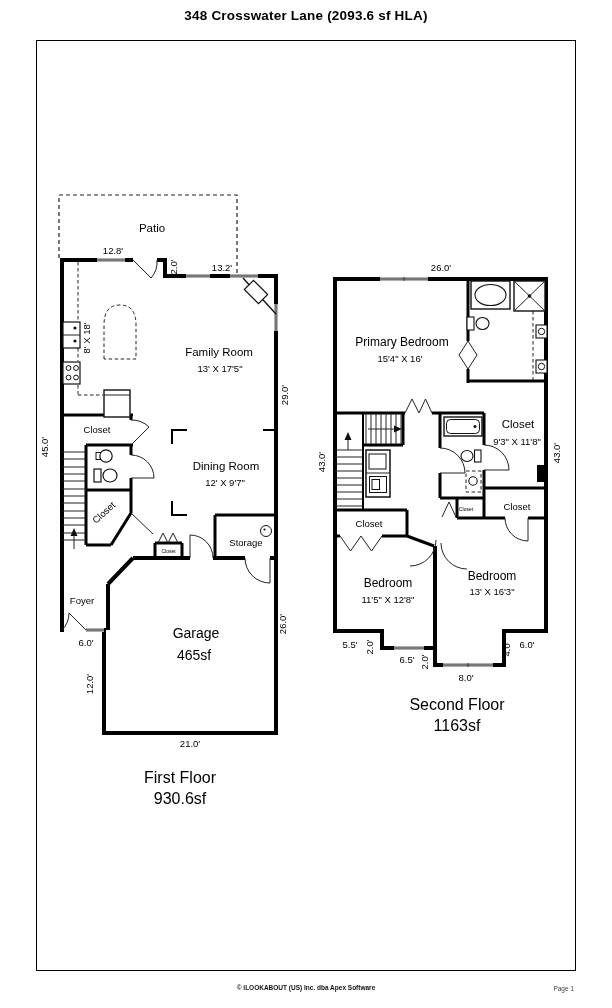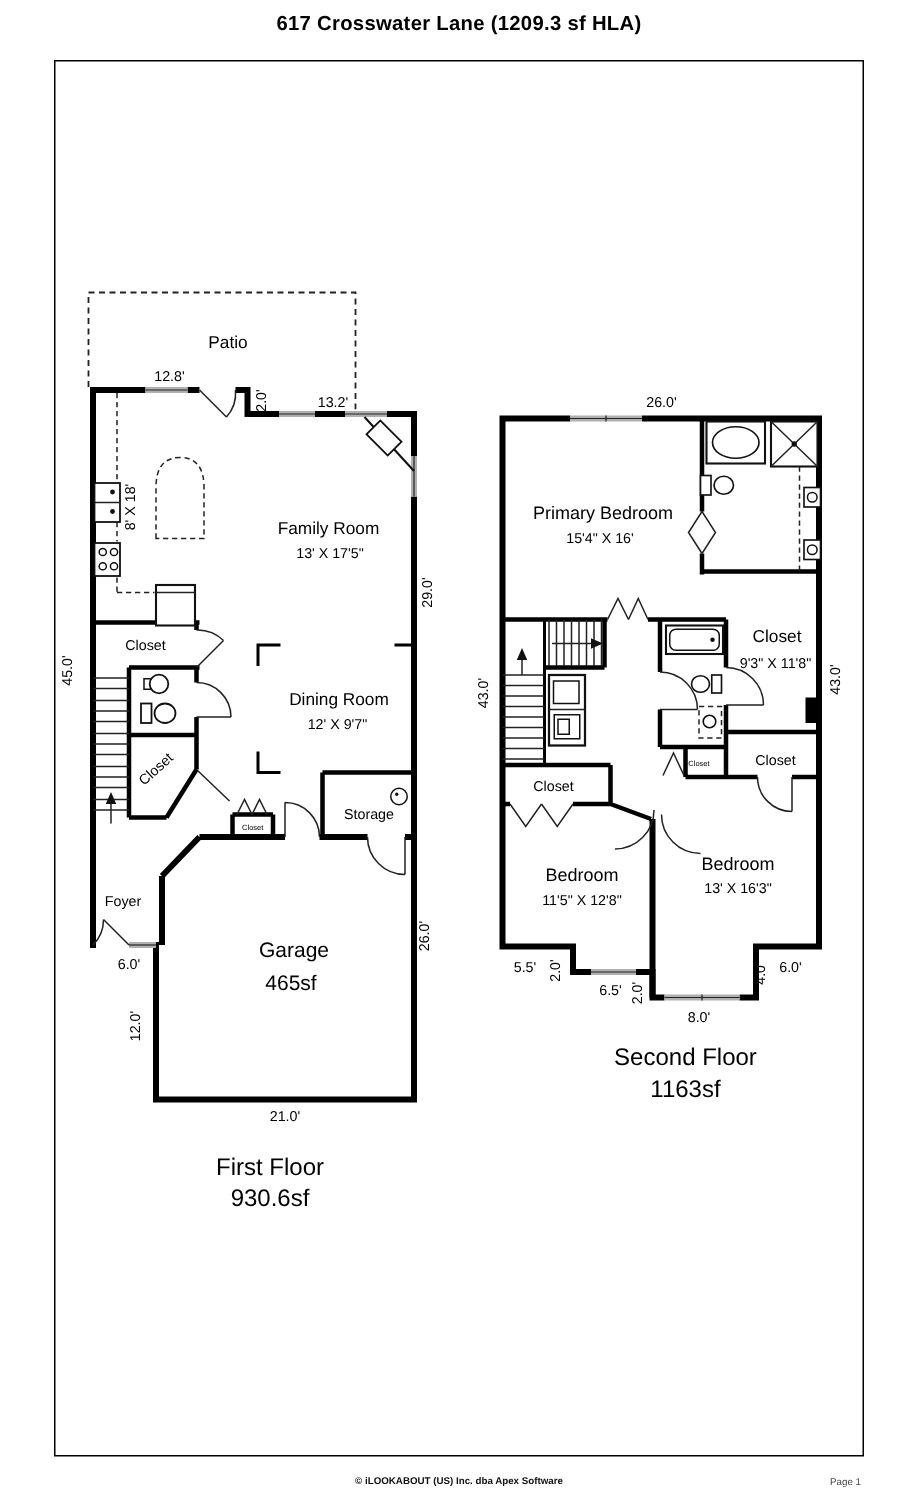--- a/index.html
+++ b/index.html
@@ -29,21 +29,21 @@
   .c-label{font-size:9.5px;}
   .c-tiny{font-size:5px;}
   .big{font-size:14px;}
   .floor-t{font-size:16px;}
 </style>
 </head>
 <body>
 
 <div class="page">
 
-  <div class="title">617 Crosswater Lane (1209.3 sf HLA)</div>
+  <div class="title">348 Crosswater Lane (2093.6 sf HLA)</div>
   <div class="frame"></div>
 
   <svg class="plan-svg" width="540" height="931" viewBox="36 40 540 931">
 
     <g>
 
       <g>
         <path class="dash" d="M59,258 V195 H237 V274" style="stroke-dasharray:4 3;stroke-width:1.2"></path>
       </g>
 

